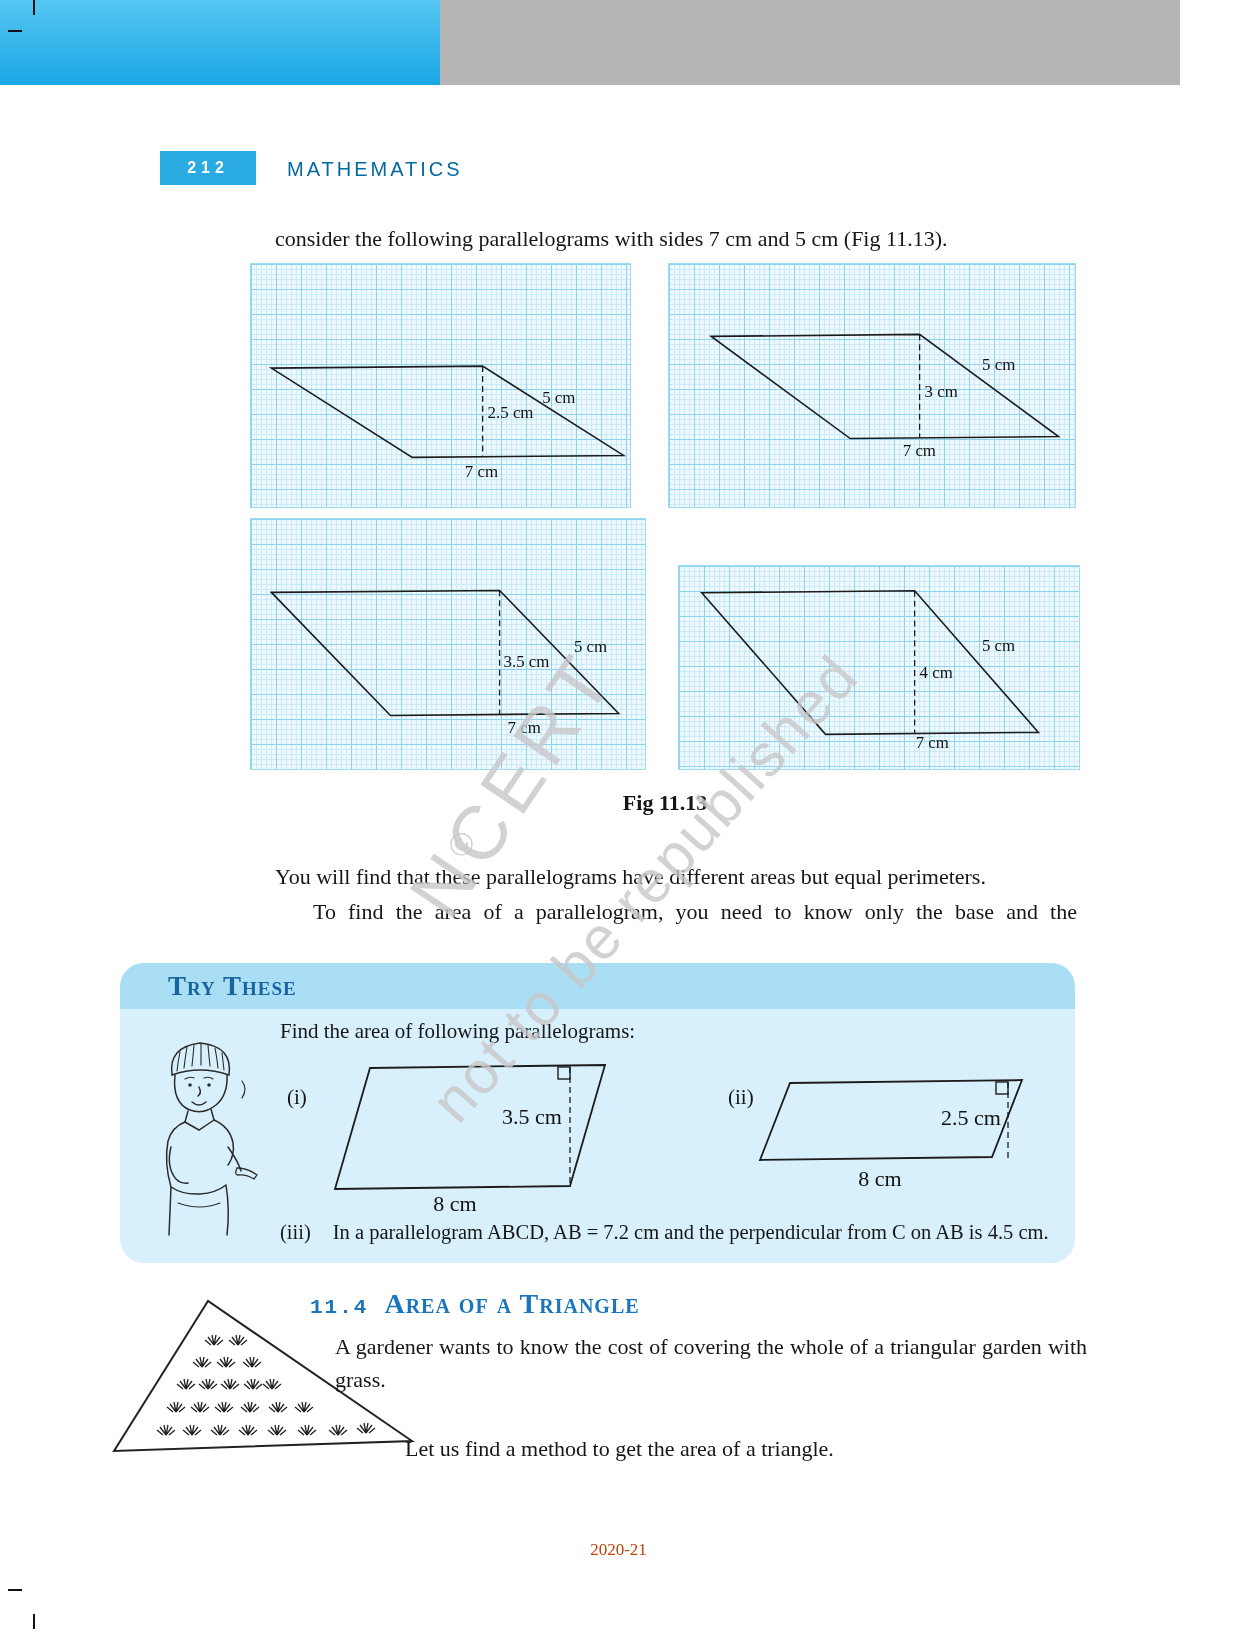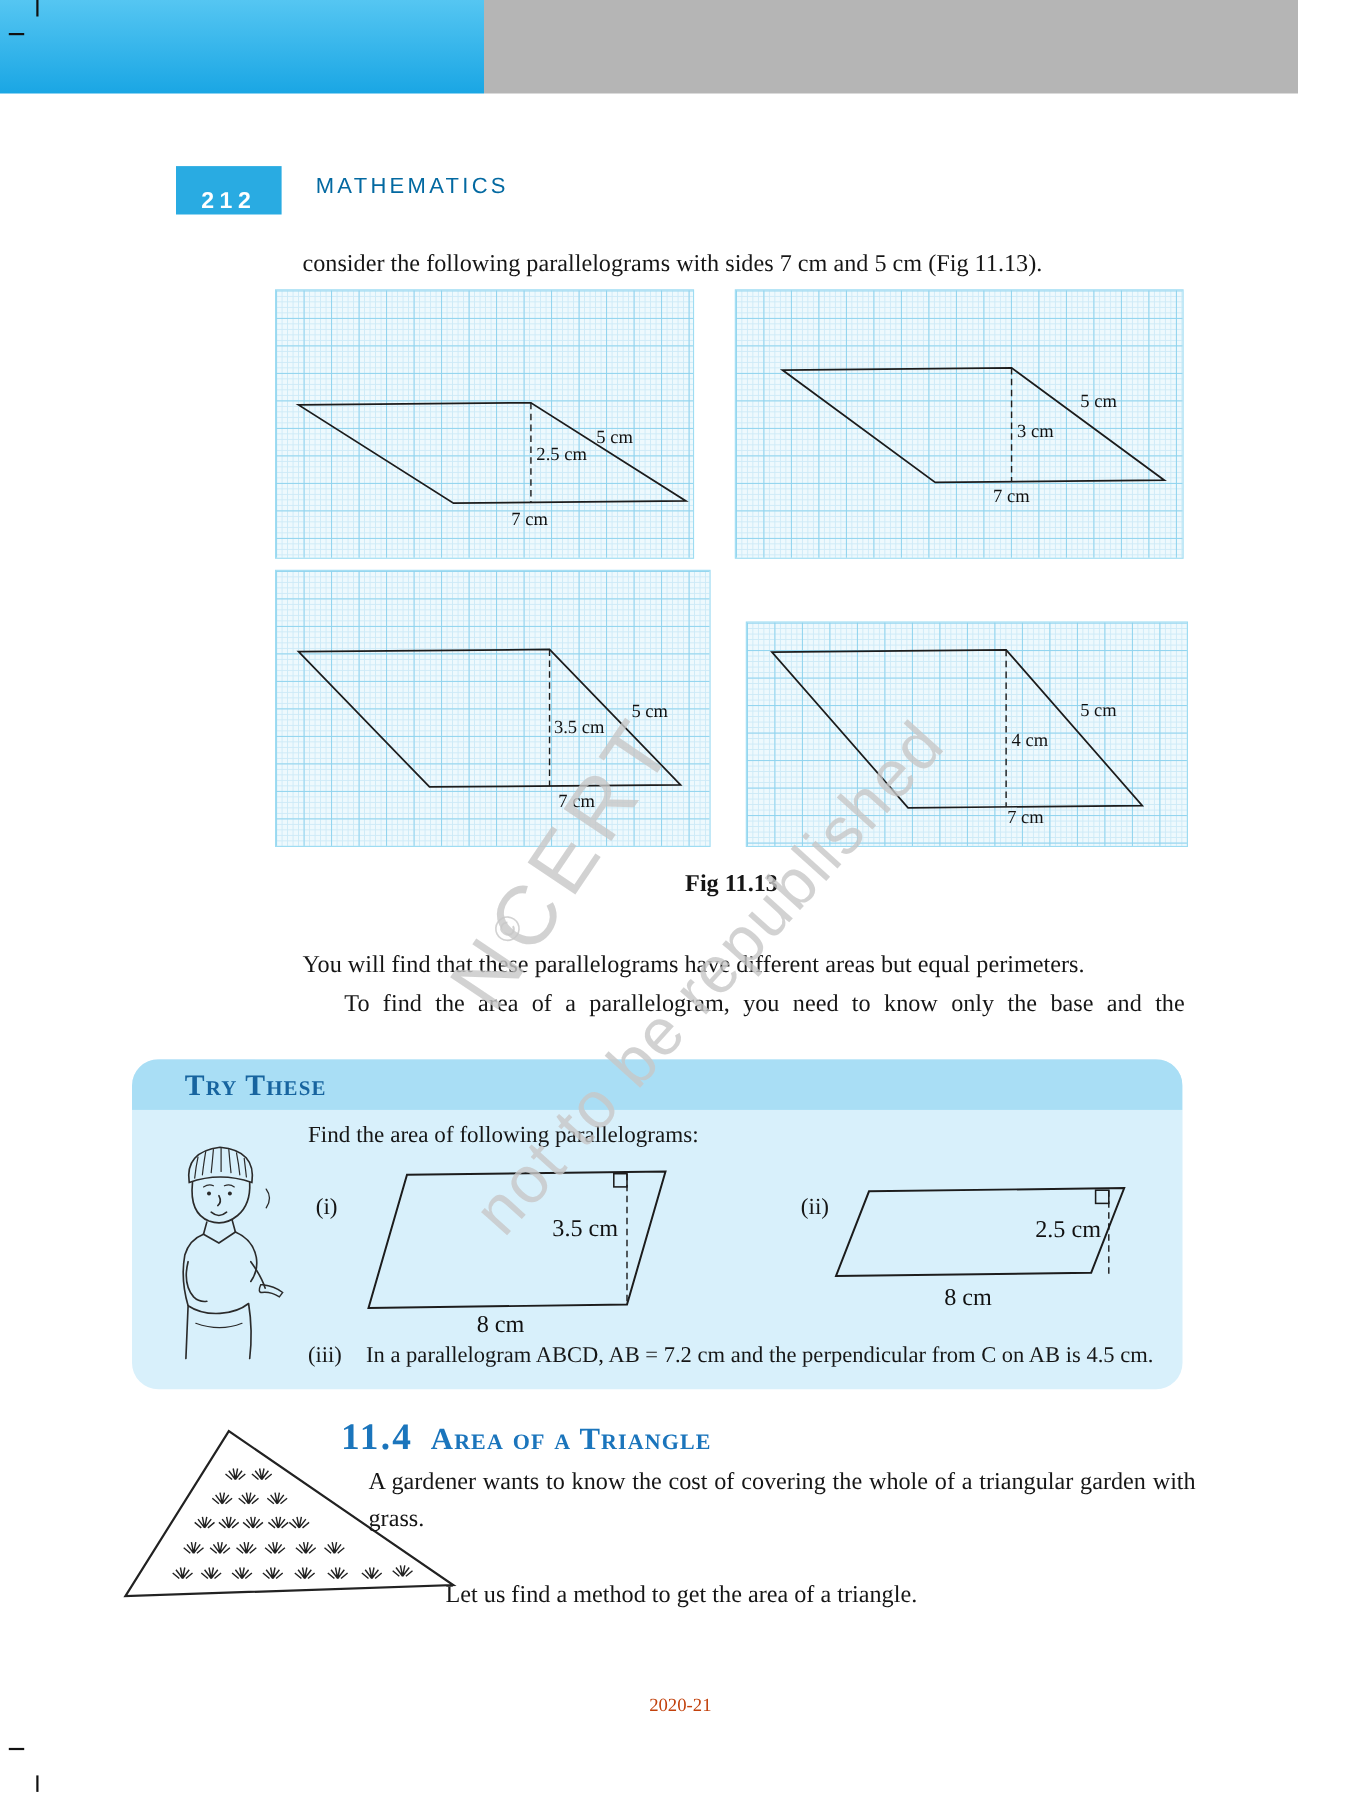--- a/index.html
+++ b/index.html
@@ -7,23 +7,23 @@
   .page{position:relative;width:1237px;height:1634px;background:#fff;overflow:hidden;
         font-family:"Liberation Serif",serif;color:#161616}
 
   
   .bar-blue{position:absolute;left:0;top:0;width:440px;height:85px;
             background:linear-gradient(180deg,#55c6f2 0%,#1aa6e4 100%)}
   .bar-gray{position:absolute;left:440px;top:0;width:740px;height:85px;background:#b5b5b5}
   .mark{position:absolute;background:#111}
 
   
-  .pagenum-box{position:absolute;left:160px;top:151px;width:96px;height:44px;background:#29abe2;
-               display:flex;align-items:flex-end;justify-content:center;color:#fff;
-               font-family:"Liberation Sans",sans-serif;font-weight:bold;font-size:21px;letter-spacing:5px}
+  .pagenum-box{position:absolute;left:160px;top:151px;width:96px;height:34px;background:#29abe2;
+               display:flex;align-items:center;justify-content:center;color:#fff;
+               font-family:"Liberation Sans",sans-serif;font-weight:bold;font-size:16px;letter-spacing:5px}
   .subject{position:absolute;left:287px;top:158px;color:#0369a1;
            font-family:"Liberation Sans",sans-serif;font-size:20px;letter-spacing:3px}
 
   .body-text{position:absolute;font-size:22px;line-height:33px;color:#161616}
   .jl{text-align:justify;text-align-last:justify;text-indent:38px}
 
   
   .graph-panel{position:absolute;background-color:#eef9fd;
     background-image:
       linear-gradient(#8ed3ee 1px, transparent 1px),
@@ -47,21 +47,21 @@
               color:#17649f;font-weight:bold;font-size:27px;font-variant:small-caps;letter-spacing:1px}
   .try-abs{position:absolute}
   .try-svg{position:absolute}
   .try-svg text{font-family:"Liberation Serif",serif;font-size:22px;fill:#111}
   .item-label{position:absolute;font-size:21px}
   .item3-row{position:absolute;left:160px;top:258px;display:flex;gap:22px;white-space:nowrap;font-size:20.5px}
 
   
   .section-heading{position:absolute;left:310px;top:1288px;display:flex;align-items:baseline;gap:16px;
                    color:#1b75bc;font-weight:bold}
-  .section-heading .num{font-family:Liberation Serif, serif;font-size:34px;letter-spacing:2px}
+  .section-heading .num{font-family:Liberation Mono, monospace;font-size:21px;letter-spacing:2px}
   .section-heading .ttl{font-size:28px;font-variant:small-caps;letter-spacing:1px}
 
   .sketch path{fill:none;stroke:#2b2b2b;stroke-width:1.5;stroke-linecap:round}
   .garden path{stroke:#222;fill:none}
 
   .footer{position:absolute;left:0;top:1540px;width:100%;text-align:center;font-size:17px;color:#c2410c}
 
   
   .wm{position:absolute;color:#c8c8c8;opacity:.8;pointer-events:none;z-index:6;
       font-family:"Liberation Sans",sans-serif;white-space:nowrap}

